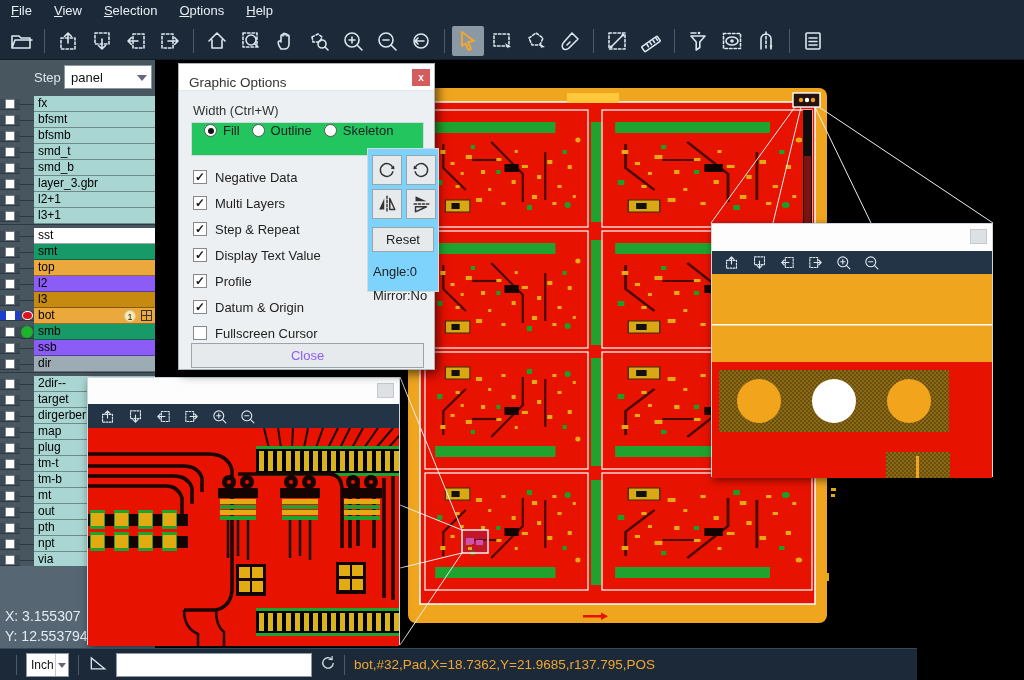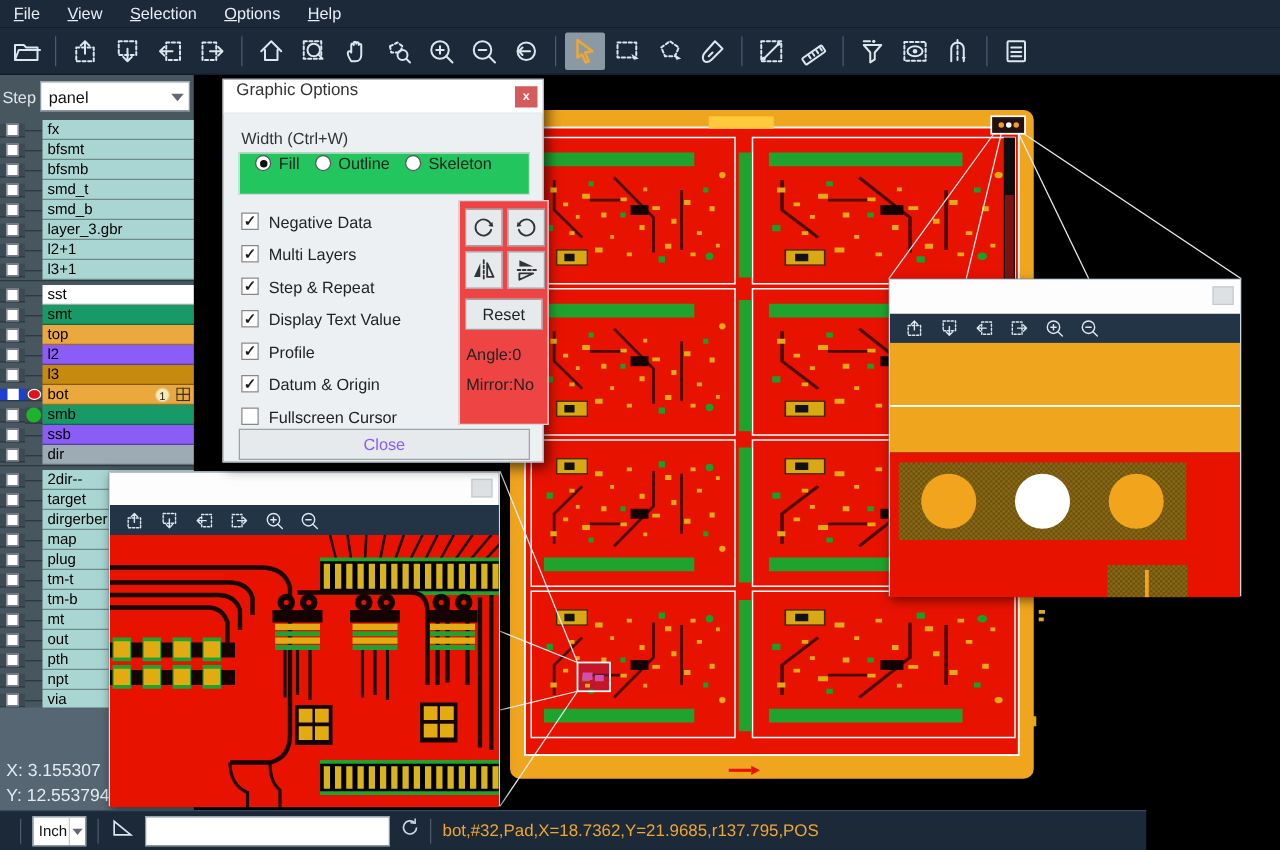--- a/index.html
+++ b/index.html
@@ -19,21 +19,21 @@
   .tb-btn{ width:32px; height:30px; display:flex; align-items:center;
     justify-content:center; margin:0 1px; border-radius:2px;}
   .tb-btn.active{ background:#8b99a5; }
   .tb-sep{ width:1px; height:24px; background:#4a5c6c; margin:0 6px;}
 
   
   #sidebar{ position:absolute; left:0; top:60px; width:155px; height:588px;
     background:#47565f; z-index:5;}
   #step-row{ position:absolute; left:0; top:2px; width:155px; height:30px;
     display:flex; align-items:center;}
-  #step-label{ color:#dfe7ec; font-size:13px; padding:0 2px; width:32px;}
+  #step-label{ color:#dfe7ec; font-size:13px; padding:0 2px; width:32px;margin-left:32px;}
   #step-select{ background:#fff; border:1px solid #8a99a3; height:24px; flex:1;
     margin-right:3px; display:flex; align-items:center; font-size:13px; color:#111;
     padding-left:6px; position:relative;}
   .chev{ position:absolute; right:4px; top:9px; width:0; height:0;
     border-left:5px solid transparent; border-right:5px solid transparent;
     border-top:6px solid #667;}
   #layer-list{ position:absolute; left:0; top:36px; width:155px;}
   .layer-group{ margin-bottom:3px; border-bottom:1px solid #2c3942;}
   .layer-row{ display:flex; height:16px; align-items:center;}
   .lr-check{ width:20px; background:#3c4a53; display:flex; align-items:center;
@@ -76,41 +76,41 @@
   #zwin-left .zw-content{ height:218px;}
   #zwin-right{ left:711px; top:223px; width:282px; height:254px;}
   #zwin-right .zw-title{ height:27px;}
   #zwin-right .zw-toolbar{ height:23px;}
   #zwin-right .zw-content{ height:204px;}
 
   
   #dialog{ position:absolute; left:178px; top:63px; width:257px; height:307px;
     z-index:30; box-shadow:3px 4px 10px rgba(0,0,0,.6); border:1px solid #aab4bb;
     background:#edf0f2;}
-  #dlg-title{ height:27px; background:#fff; display:flex; align-items:flex-start;
+  #dlg-title{ height:27px; background:#fff; display:flex; align-items:flex-end;
     border-bottom:1px solid #e2e6e9;}
   #dlg-title span{ font-size:13.5px; color:#333; padding-left:10px;}
   #dlg-close{ position:absolute; right:4px; top:5px; width:18px; height:17px;
     background:#d45c5c; color:#fff; font-size:10px; font-weight:bold;
     text-align:center; line-height:17px;}
   #dlg-width-label{ position:absolute; left:14px; top:39px; font-size:13px; color:#333;}
   #radio-box{ position:absolute; left:12px; top:58px; width:233px; height:34px;
     background:#22c55e; border:1px solid #d5d9dc; display:flex; align-items:flex-start;}
   .radio-item{ display:flex; align-items:center; font-size:13px; color:#222;}
   .radio-item .rb{ width:13px; height:13px; border:1px solid #555; border-radius:50%;
     background:#fff; margin:0 6px 0 12px; position:relative;}
   .radio-item.sel .rb::after{ content:""; position:absolute; left:2.5px; top:2.5px;
     width:6px; height:6px; background:#111; border-radius:50%;}
   #check-list{ position:absolute; left:14px; top:100px;}
   .check-item{ display:flex; align-items:center; height:26px; font-size:13px; color:#222;}
   .check-item .cb{ width:14px; height:14px; background:#fff; border:1px solid #888;
     margin-right:8px; font-size:12px; line-height:13px; text-align:center;
     color:#1a1a1a; font-weight:bold;}
-  #transform-box{ position:absolute; left:188px; top:96px; width:72px; height:180px;
-    border:1px solid #d5d9dc; background:#ef4444;}
+  #transform-box{ position:absolute; left:188px; top:84px; width:72px; height:144px;
+    border:1px solid #d5d9dc; background:#7dd3fc;}
   .tf-btn{ position:absolute; width:30px; height:30px; background:#e7eaec;
     border:1px solid #9aa4ab; display:flex; align-items:center; justify-content:center;}
   #reset-btn{ position:absolute; left:4px; top:78px; width:62px; height:25px;
     background:#e7eaec; border:1px solid #9aa4ab; font-size:13px; color:#222;
     text-align:center; line-height:24px;}
   #angle-text{ position:absolute; left:5px; top:115px; font-size:13px; color:#222;}
   #mirror-text{ position:absolute; left:5px; top:139px; font-size:13px; color:#222;}
   #close-btn{ position:absolute; left:12px; top:279px; width:233px; height:25px;
     background:#e7eaec; border:1px solid #9aa4ab; font-size:13px; color:#8b5cf6;
     text-align:center; line-height:24px;}

